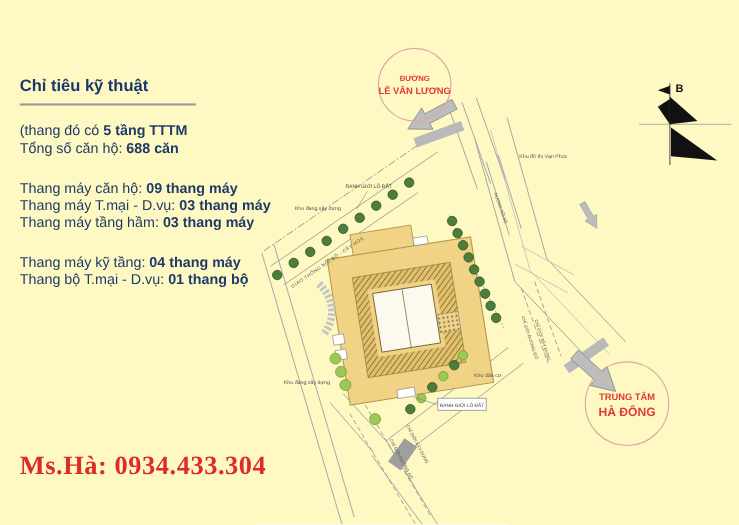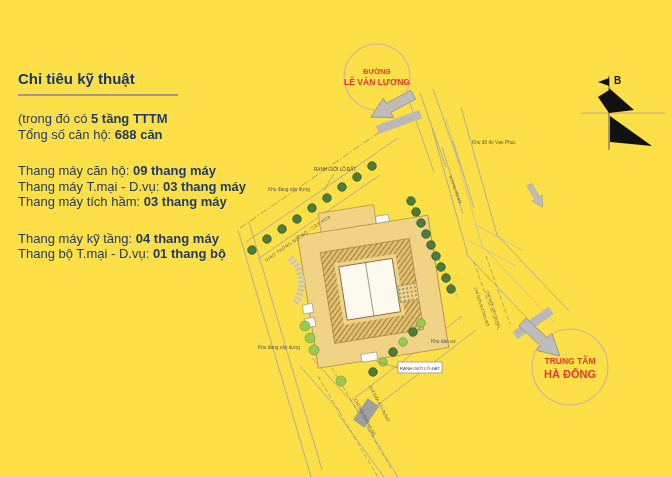--- a/index.html
+++ b/index.html
@@ -1,16 +1,16 @@
 <!DOCTYPE html>
 <html><head>
 <meta charset="utf-8">
 <style>
   html,body{margin:0;padding:0;background:#ffffff;}
-  .stage{position:relative;width:672px;height:477px;background:#fde047;overflow:hidden;
+  .stage{position:relative;width:672px;height:477px;background:#fef9c3;overflow:hidden;
          font-family:"Liberation Sans",sans-serif;}
   
   .panel{position:absolute;left:18px;top:70px;width:222px;}
   .panel-title{font-size:15px;font-weight:bold;color:#17366d;margin:0 0 7px 0;}
   .rule{width:160px;height:2px;background:#9a9a9a;margin:0 0 15px 0;}
   .group{margin:0 0 21px 0;}
   .line{font-size:13px;line-height:15.5px;color:#1f3a68;white-space:nowrap;}
   .line b{font-weight:bold;color:#1f3a68;}
   .contact{position:absolute;left:18px;top:411px;font-family:"Liberation Serif",serif;
            font-weight:bold;font-size:24px;color:#df2b26;letter-spacing:.5px;}
@@ -28,36 +28,37 @@
 <body>
 
 <div class="stage">
 
   <div class="panel">
     <div class="panel-title">Chỉ tiêu kỹ thuật</div>
     <div class="rule"></div>
 
 
     <div class="group">
-      <div class="line"><span>(trong đó có </span><b>5 tầng TTTM</b></div>
+      <div class="line"><span>(thang đó có </span><b>5 tầng TTTM</b></div>
       <div class="line"><span>Tổng số căn hộ: </span><b>688 căn</b></div>
     </div>
 
     <div class="group">
       <div class="line"><span>Thang máy căn hộ: </span><b>09 thang máy</b></div>
       <div class="line"><span>Thang máy T.mại - D.vụ: </span><b>03 thang máy</b></div>
-      <div class="line"><span>Thang máy tích hầm: </span><b>03 thang máy</b></div>
+      <div class="line"><span>Thang máy tầng hầm: </span><b>03 thang máy</b></div>
     </div>
 
     <div class="group">
       <div class="line"><span>Thang máy kỹ tầng: </span><b>04 thang máy</b></div>
       <div class="line"><span>Thang bộ T.mại - D.vụ: </span><b>01 thang bộ</b></div>
     </div>
   </div>
 
+  <div class="contact">Ms.Hà: 0934.433.304</div>
 
   <svg class="map" viewBox="232 0 440 477" width="440" height="477" xmlns="http://www.w3.org/2000/svg">
     <defs>
       <pattern id="hatch" patternUnits="userSpaceOnUse" width="4" height="4" patternTransform="rotate(45)">
         <rect width="4" height="4" fill="#e2c06c"></rect>
         <path d="M0,0 L0,4" stroke="#8d7339" stroke-width="1.7"></path>
       </pattern>
       <pattern id="dots" patternUnits="userSpaceOnUse" width="4" height="4">
         <rect width="4" height="4" fill="#f1d386"></rect>
         <circle cx="2" cy="2" r="0.8" fill="#4a4a4a"></circle>

